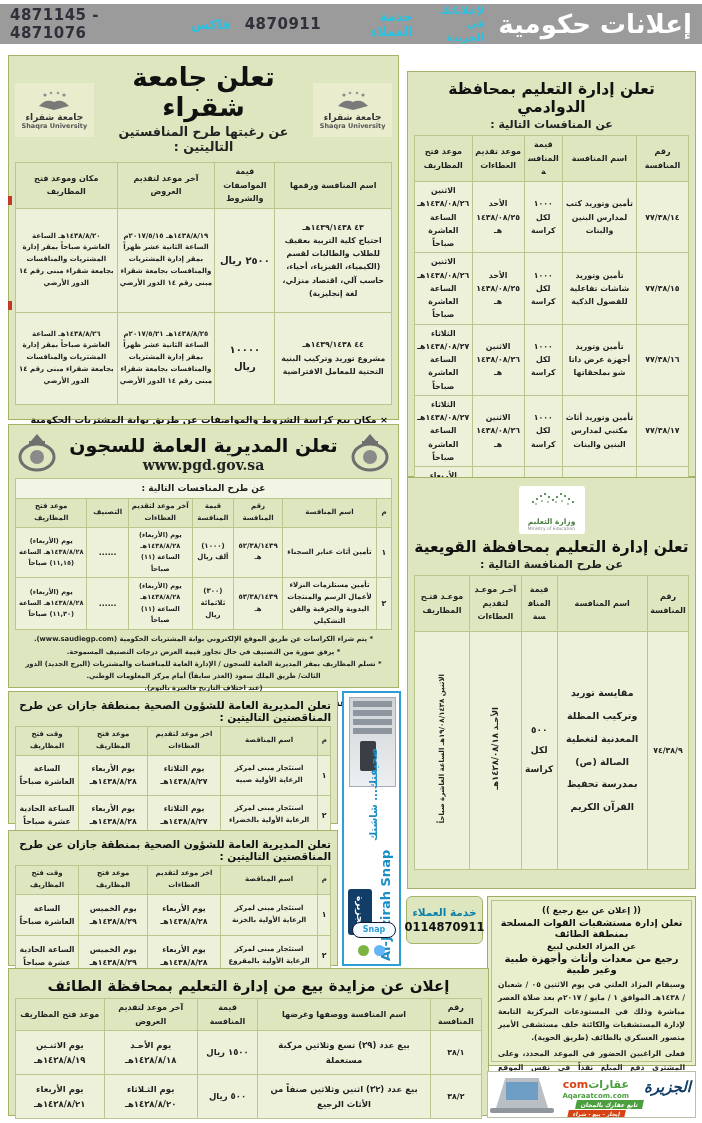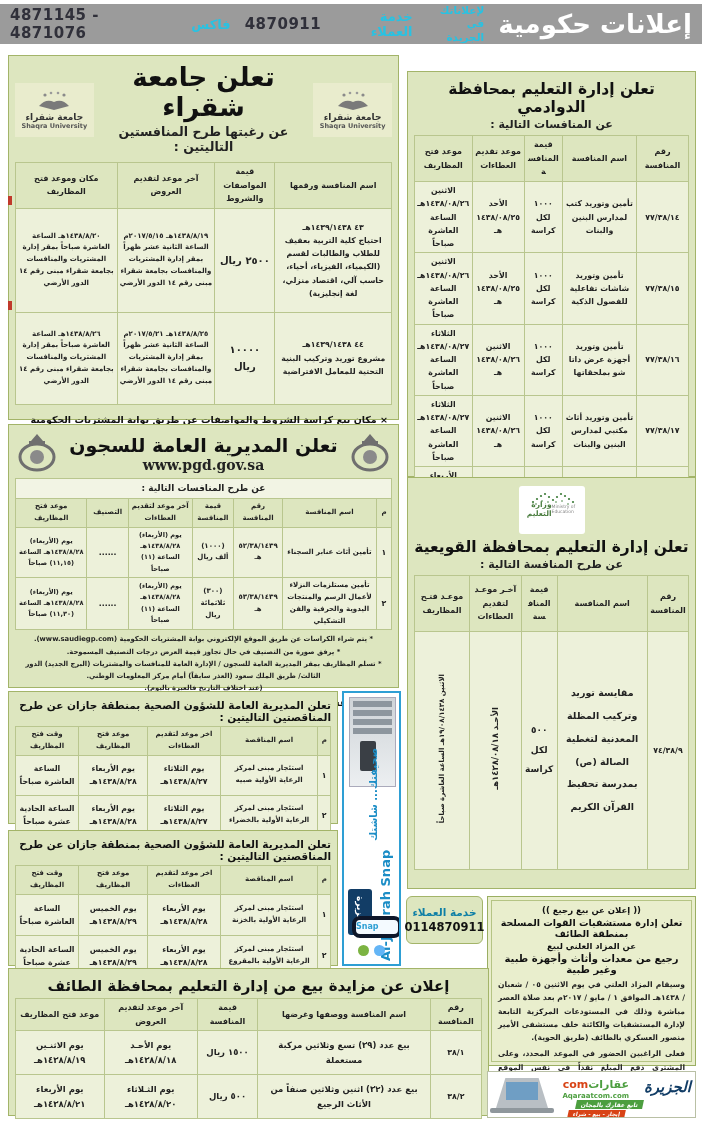--- a/index.html
+++ b/index.html
@@ -34,21 +34,21 @@
   .pr-head{display:flex;flex-direction:row-reverse;align-items:center;justify-content:space-between;}
   .pr-url{text-align:center;font-size:14px;font-weight:bold;color:#222;font-family:"DejaVu Serif",serif;margin-top:1px;}
   .pr-notes{direction:rtl;text-align:center;font-size:6.8px;font-weight:bold;color:#222;line-height:1.8;margin-top:3px;}
   .pr-contact{direction:rtl;text-align:center;font-size:10px;font-weight:bold;color:#111;margin-top:2px;}
   
   .jz h3{margin:1px 0 3px;font-size:10.5px;text-align:right;direction:rtl;color:#111;}
   
   .taif h2{font-size:15px;}
   
   .moe-logo{width:66px;height:48px;background:#fff;border-radius:3px;margin:2px auto 4px;display:flex;
-            flex-direction:row;align-items:center;justify-content:flex-end;padding-bottom:3px;box-sizing:border-box;position:relative;}
+            flex-direction:column;align-items:center;justify-content:flex-end;padding-bottom:3px;box-sizing:border-box;position:relative;}
   .moe-dots{position:absolute;top:4px;left:8px;right:8px;height:18px;}
   .moe-ar{font-size:7.5px;font-weight:bold;color:#4a7d3f;direction:rtl;}
   .moe-en{font-size:4.5px;color:#888;}
   
   .csbox{position:absolute;left:406px;top:896px;width:77px;height:48px;background:#dde6bf;border:1px solid #a3b469;
          border-radius:6px;display:flex;flex-direction:column;align-items:center;justify-content:center;box-sizing:border-box;}
   .csbox .l{color:#0e7fa6;font-size:10.5px;font-weight:bold;direction:rtl;}
   .csbox .n{color:#111;font-size:11.5px;font-weight:bold;margin-top:2px;}
   
   .scrap{position:absolute;left:487px;top:896px;width:209px;height:170px;background:#e9eecd;border:1px solid #9aae62;
@@ -67,22 +67,22 @@
               border:1px solid #aab;}
   .snap-thumb i{display:block;height:6px;margin:3px 3px 0;background:#8d969e;}
   .snap-phone{position:absolute;top:48px;left:16px;width:16px;height:30px;background:#3a3f45;border-radius:2px;}
   .snap-tag{position:absolute;top:148px;left:24px;color:#1b8dc6;font-size:10px;font-weight:bold;white-space:nowrap;
             transform:rotate(-90deg);transform-origin:left top;direction:rtl;}
   .snap-jz{position:absolute;top:196px;left:4px;width:24px;height:46px;background:#123d66;border-radius:3px;
            color:#fff;font-size:9px;font-weight:bold;display:flex;align-items:center;justify-content:center;direction:rtl;
            writing-mode:vertical-rl;}
   .snap-side{position:absolute;top:268px;left:34px;color:#1b8dc6;font-size:13px;font-weight:bold;white-space:nowrap;
              transform:rotate(-90deg);transform-origin:left top;}
-  .snap-pill{position:absolute;bottom:26px;left:8px;width:42px;height:14px;border:4px solid #0f172a;border-radius:8px;
-             color:#2e9fd4;font-size:8px;font-weight:bold;text-align:left;line-height:14px;background:#f4faff;}
+  .snap-pill{position:absolute;bottom:26px;left:8px;width:42px;height:14px;border:1px solid #0f172a;border-radius:8px;
+             color:#2e9fd4;font-size:8px;font-weight:bold;text-align:center;line-height:14px;background:#f4faff;}
   .os-ic{position:absolute;bottom:8px;width:11px;height:11px;border-radius:50%;}
   .os-android{left:14px;background:#7cb342;}
   .os-apple{left:30px;background:#64b5f6;}
   
   .aqar{position:absolute;left:487px;top:1071px;width:209px;height:47px;background:#fff;border:1px solid #b9c0a5;
         box-sizing:border-box;overflow:hidden;}
   .aq-jz{position:absolute;right:4px;top:6px;color:#123d66;font-size:15px;font-weight:bold;font-style:italic;direction:rtl;}
   .aq-brand{position:absolute;right:66px;top:6px;font-size:11px;font-weight:bold;direction:rtl;}
   .aq-brand .g{color:#4c9e3f;}
   .aq-brand .r{color:#d84315;}

